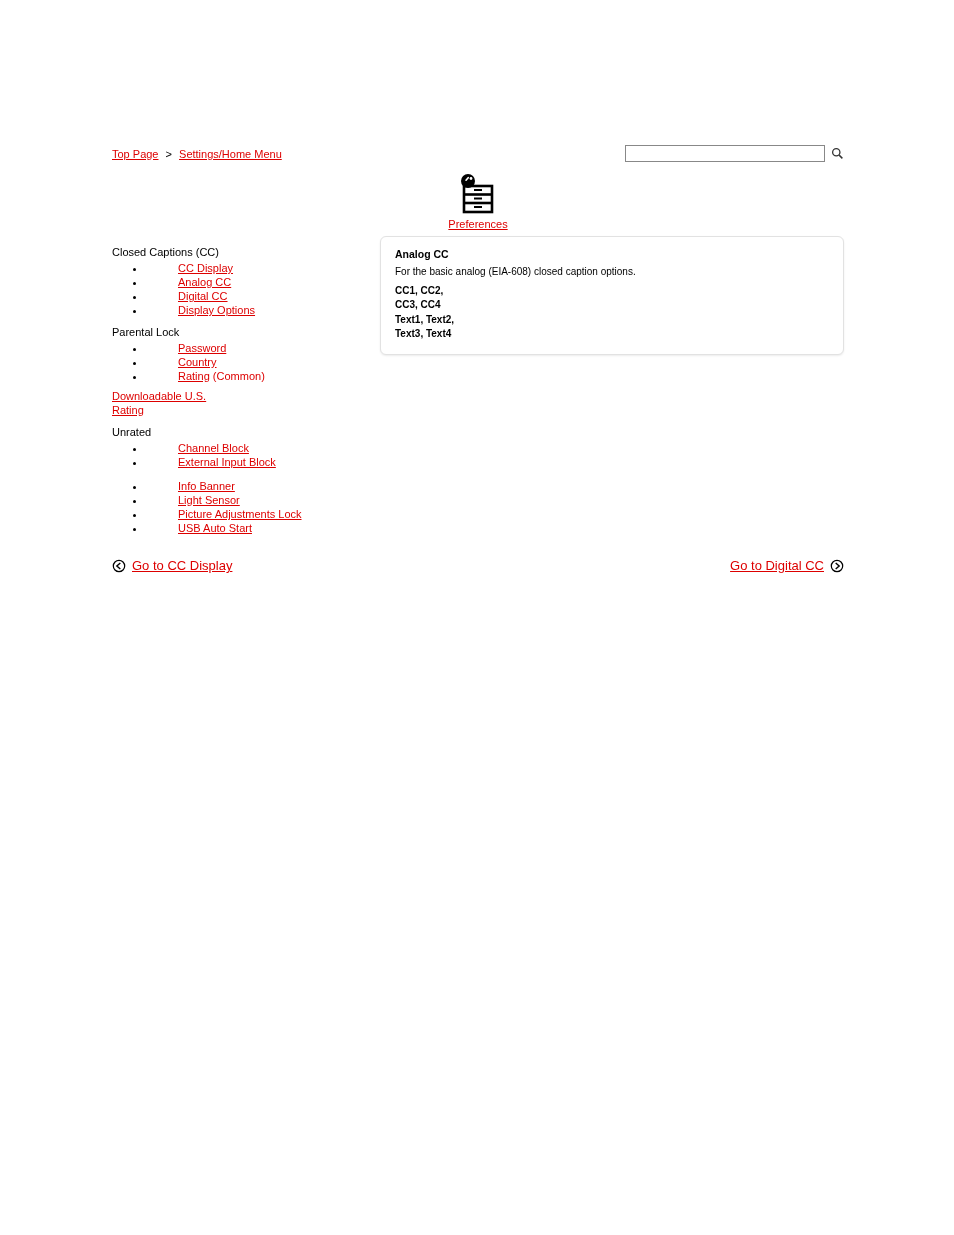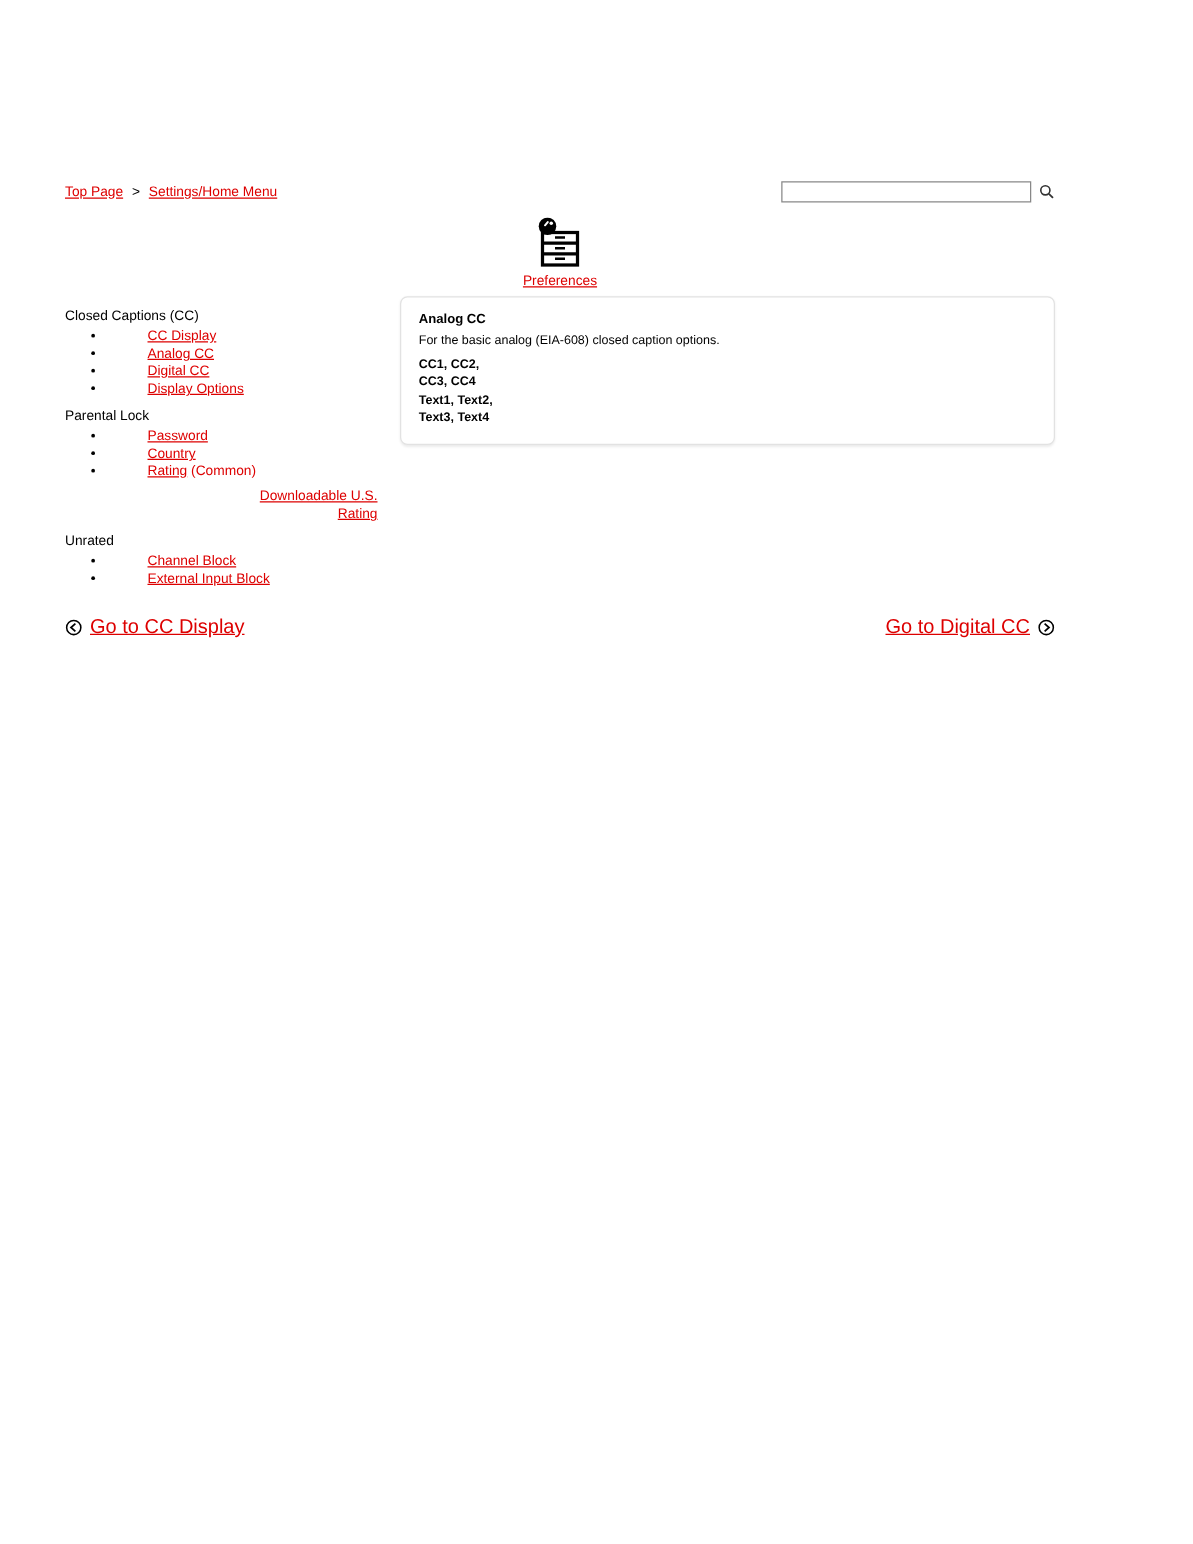--- a/index.html
+++ b/index.html
@@ -6,21 +6,21 @@
   body {
     margin: 0;
     padding: 0;
     font-family: Arial, Helvetica, sans-serif;
     font-size: 11px;
     background: #fff;
     color: #000;
     width: 954px;
   }
   .page {
-    padding: 145px 110px 40px 52px;
+    padding: 145px 110px 40px 112px;
   }
   .top-row {
     display: flex;
     align-items: center;
     justify-content: space-between;
     margin-bottom: 12px;
   }
   .breadcrumb {
     font-size: 11px;
   }
@@ -95,21 +95,20 @@
   ul.nav-list li .noline {
     color: #d00;
     text-decoration: none;
   }
   .group-head {
     color: #d00;
     text-decoration: underline;
     font-size: 11px;
     display: block;
     margin: 8px 0 2px 0;
-    text-align: right;
   }
   .content-col {
     flex: 1;
     min-width: 0;
   }
   .card {
     border: 1px solid #e2e2e2;
     border-radius: 6px;
     background: #fff;
     padding: 10px 14px 12px 14px;
@@ -135,21 +134,21 @@
     flex: 0 0 60px;
   }
   .def-desc {
     flex: 1;
   }
   .pager {
     margin-top: 16px;
     display: flex;
     justify-content: space-between;
     align-items: center;
-    font-size: 16px;
+    font-size: 13px;
   }
   .pager a {
     color: #d00;
     text-decoration: underline;
   }
   .pager .pbtn {
     display: flex;
     align-items: center;
     gap: 6px;
   }
@@ -222,20 +221,26 @@
 
       <a href="#" class="group-head">Downloadable U.S.</a>
       <a href="#" class="group-head" style="margin-top:0">Rating</a>
 
       <div class="nav-static" style="margin-top:10px">Unrated</div>
       <ul class="nav-list">
         <li><a href="#">Channel Block</a></li>
         <li><a href="#">External Input Block</a></li>
       </ul>
 
+      <ul class="nav-list" style="margin-top:12px">
+        <li><a href="#">Info Banner</a></li>
+        <li><a href="#">Light Sensor</a></li>
+        <li><a href="#">Picture Adjustments Lock</a></li>
+        <li><a href="#">USB Auto Start</a></li>
+      </ul>
 
     </div>
 
     <div class="content-col">
       <div class="card">
         <div class="title">Analog CC</div>
         <div class="subtitle">For the basic analog (EIA-608) closed caption options.</div>
 
         <div class="def-row">
           <div class="def-term">CC1, CC2, CC3, CC4</div>

